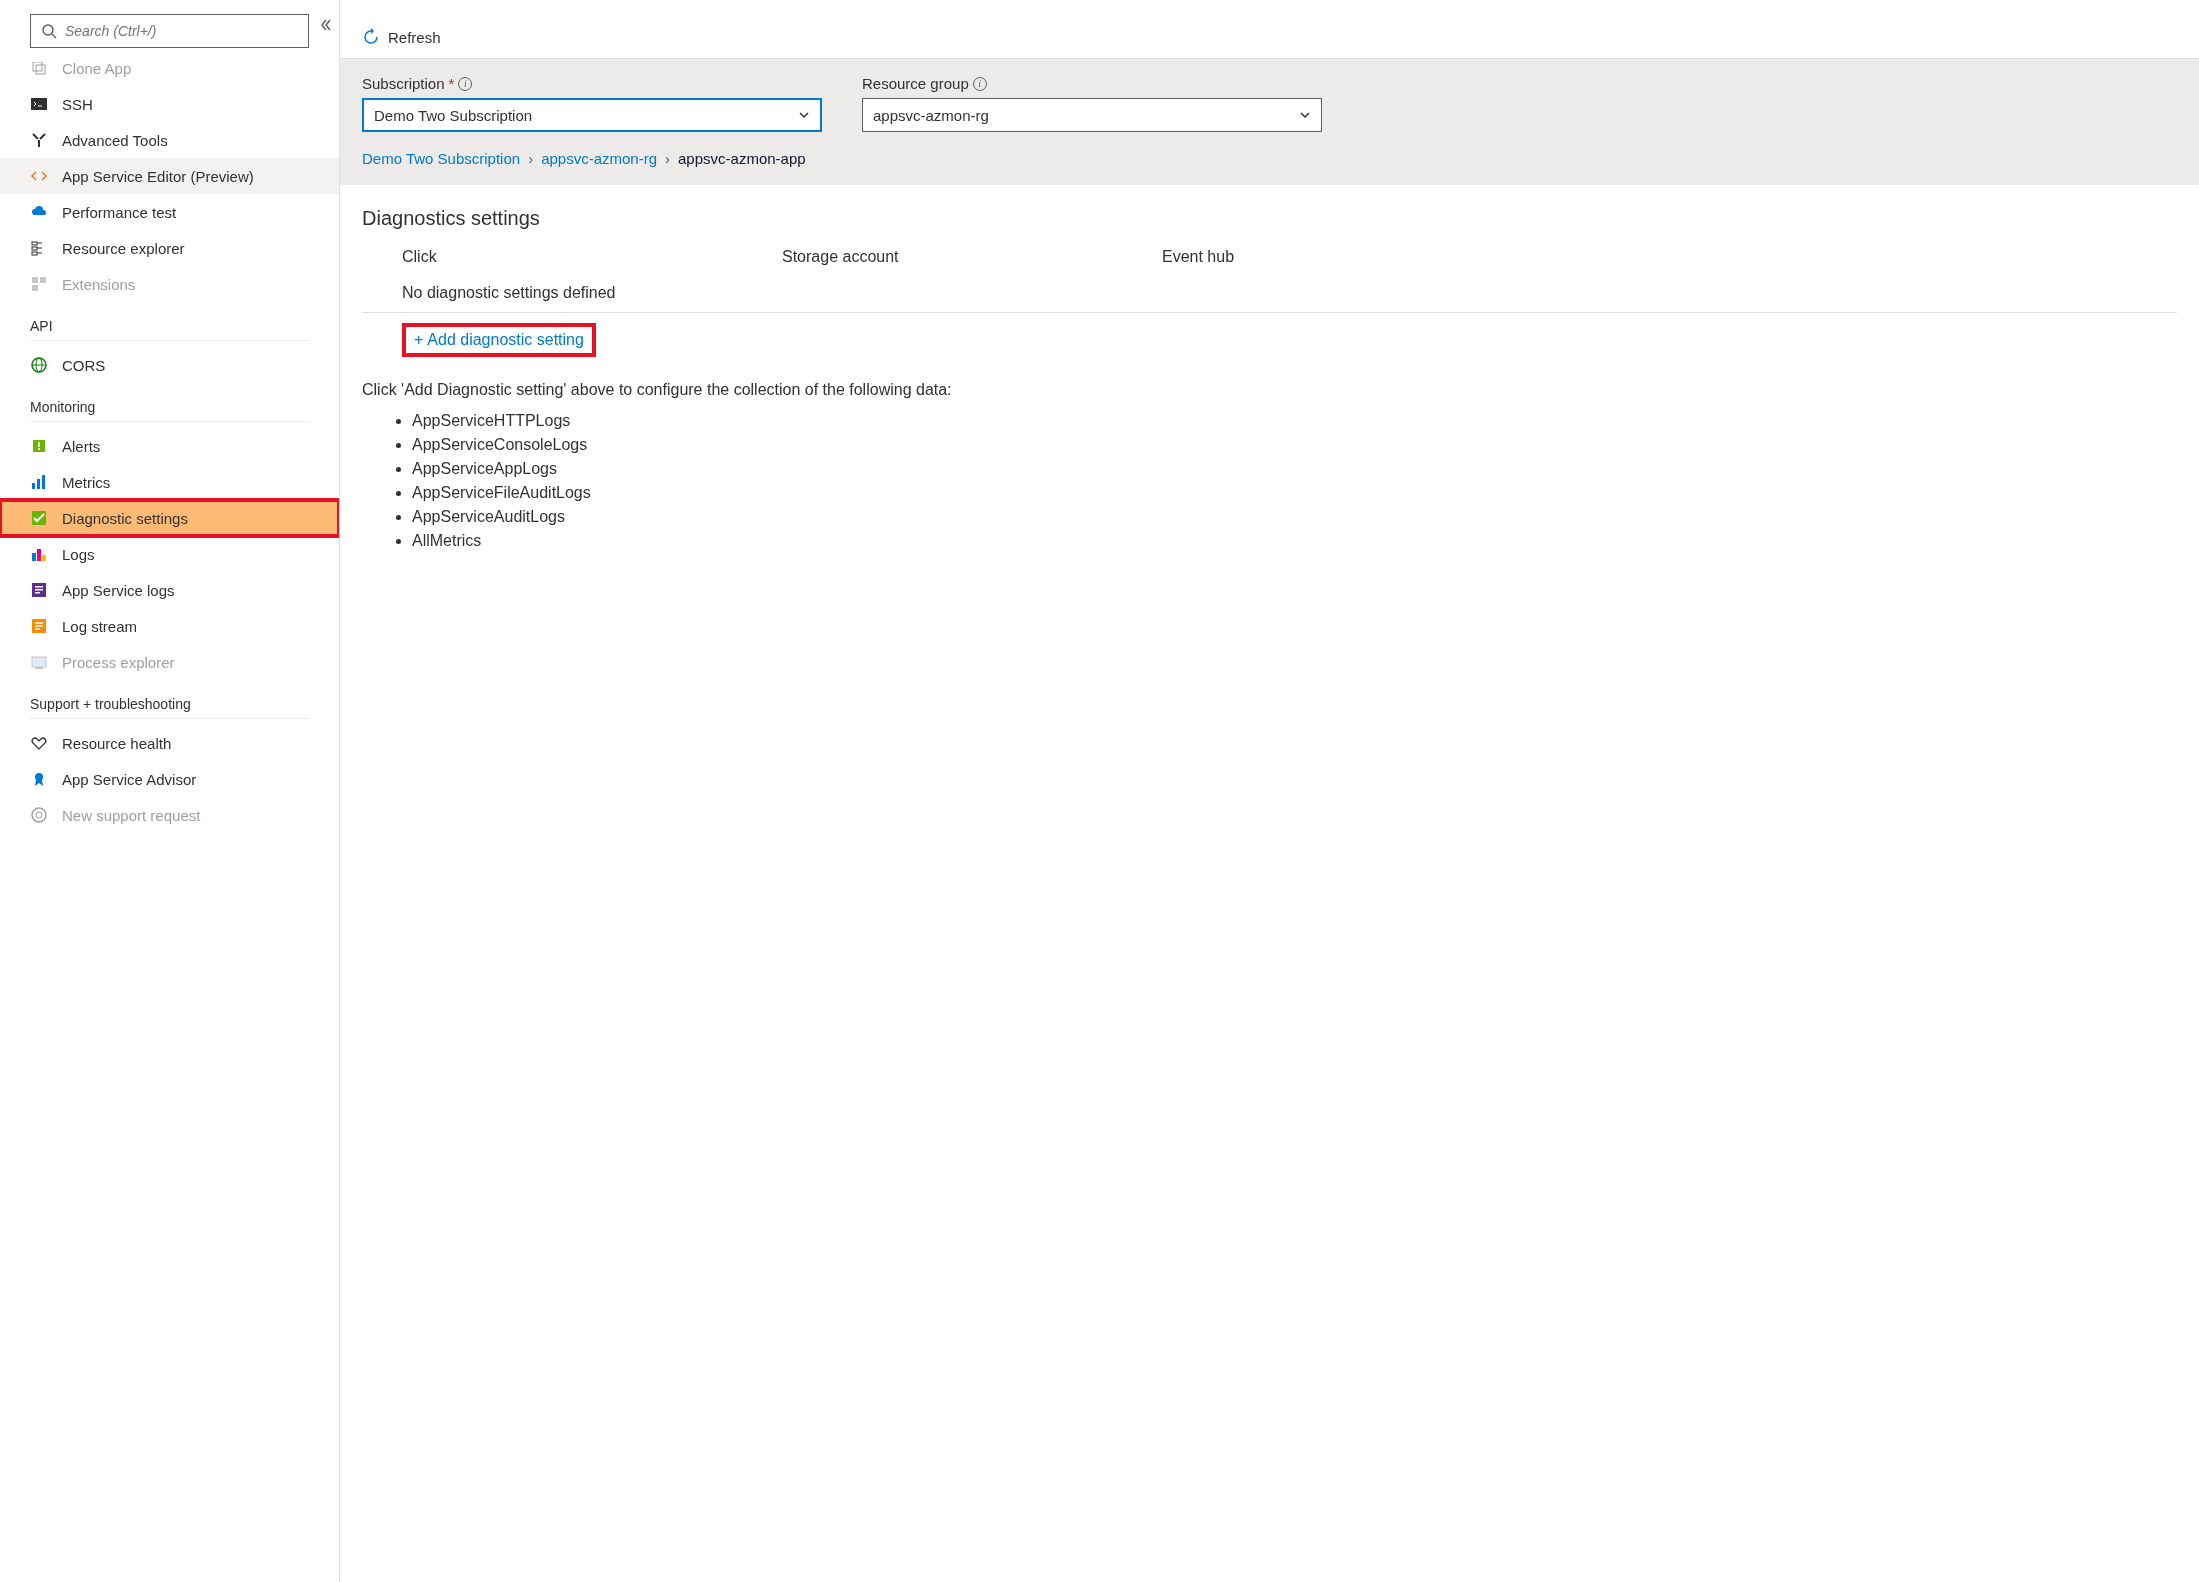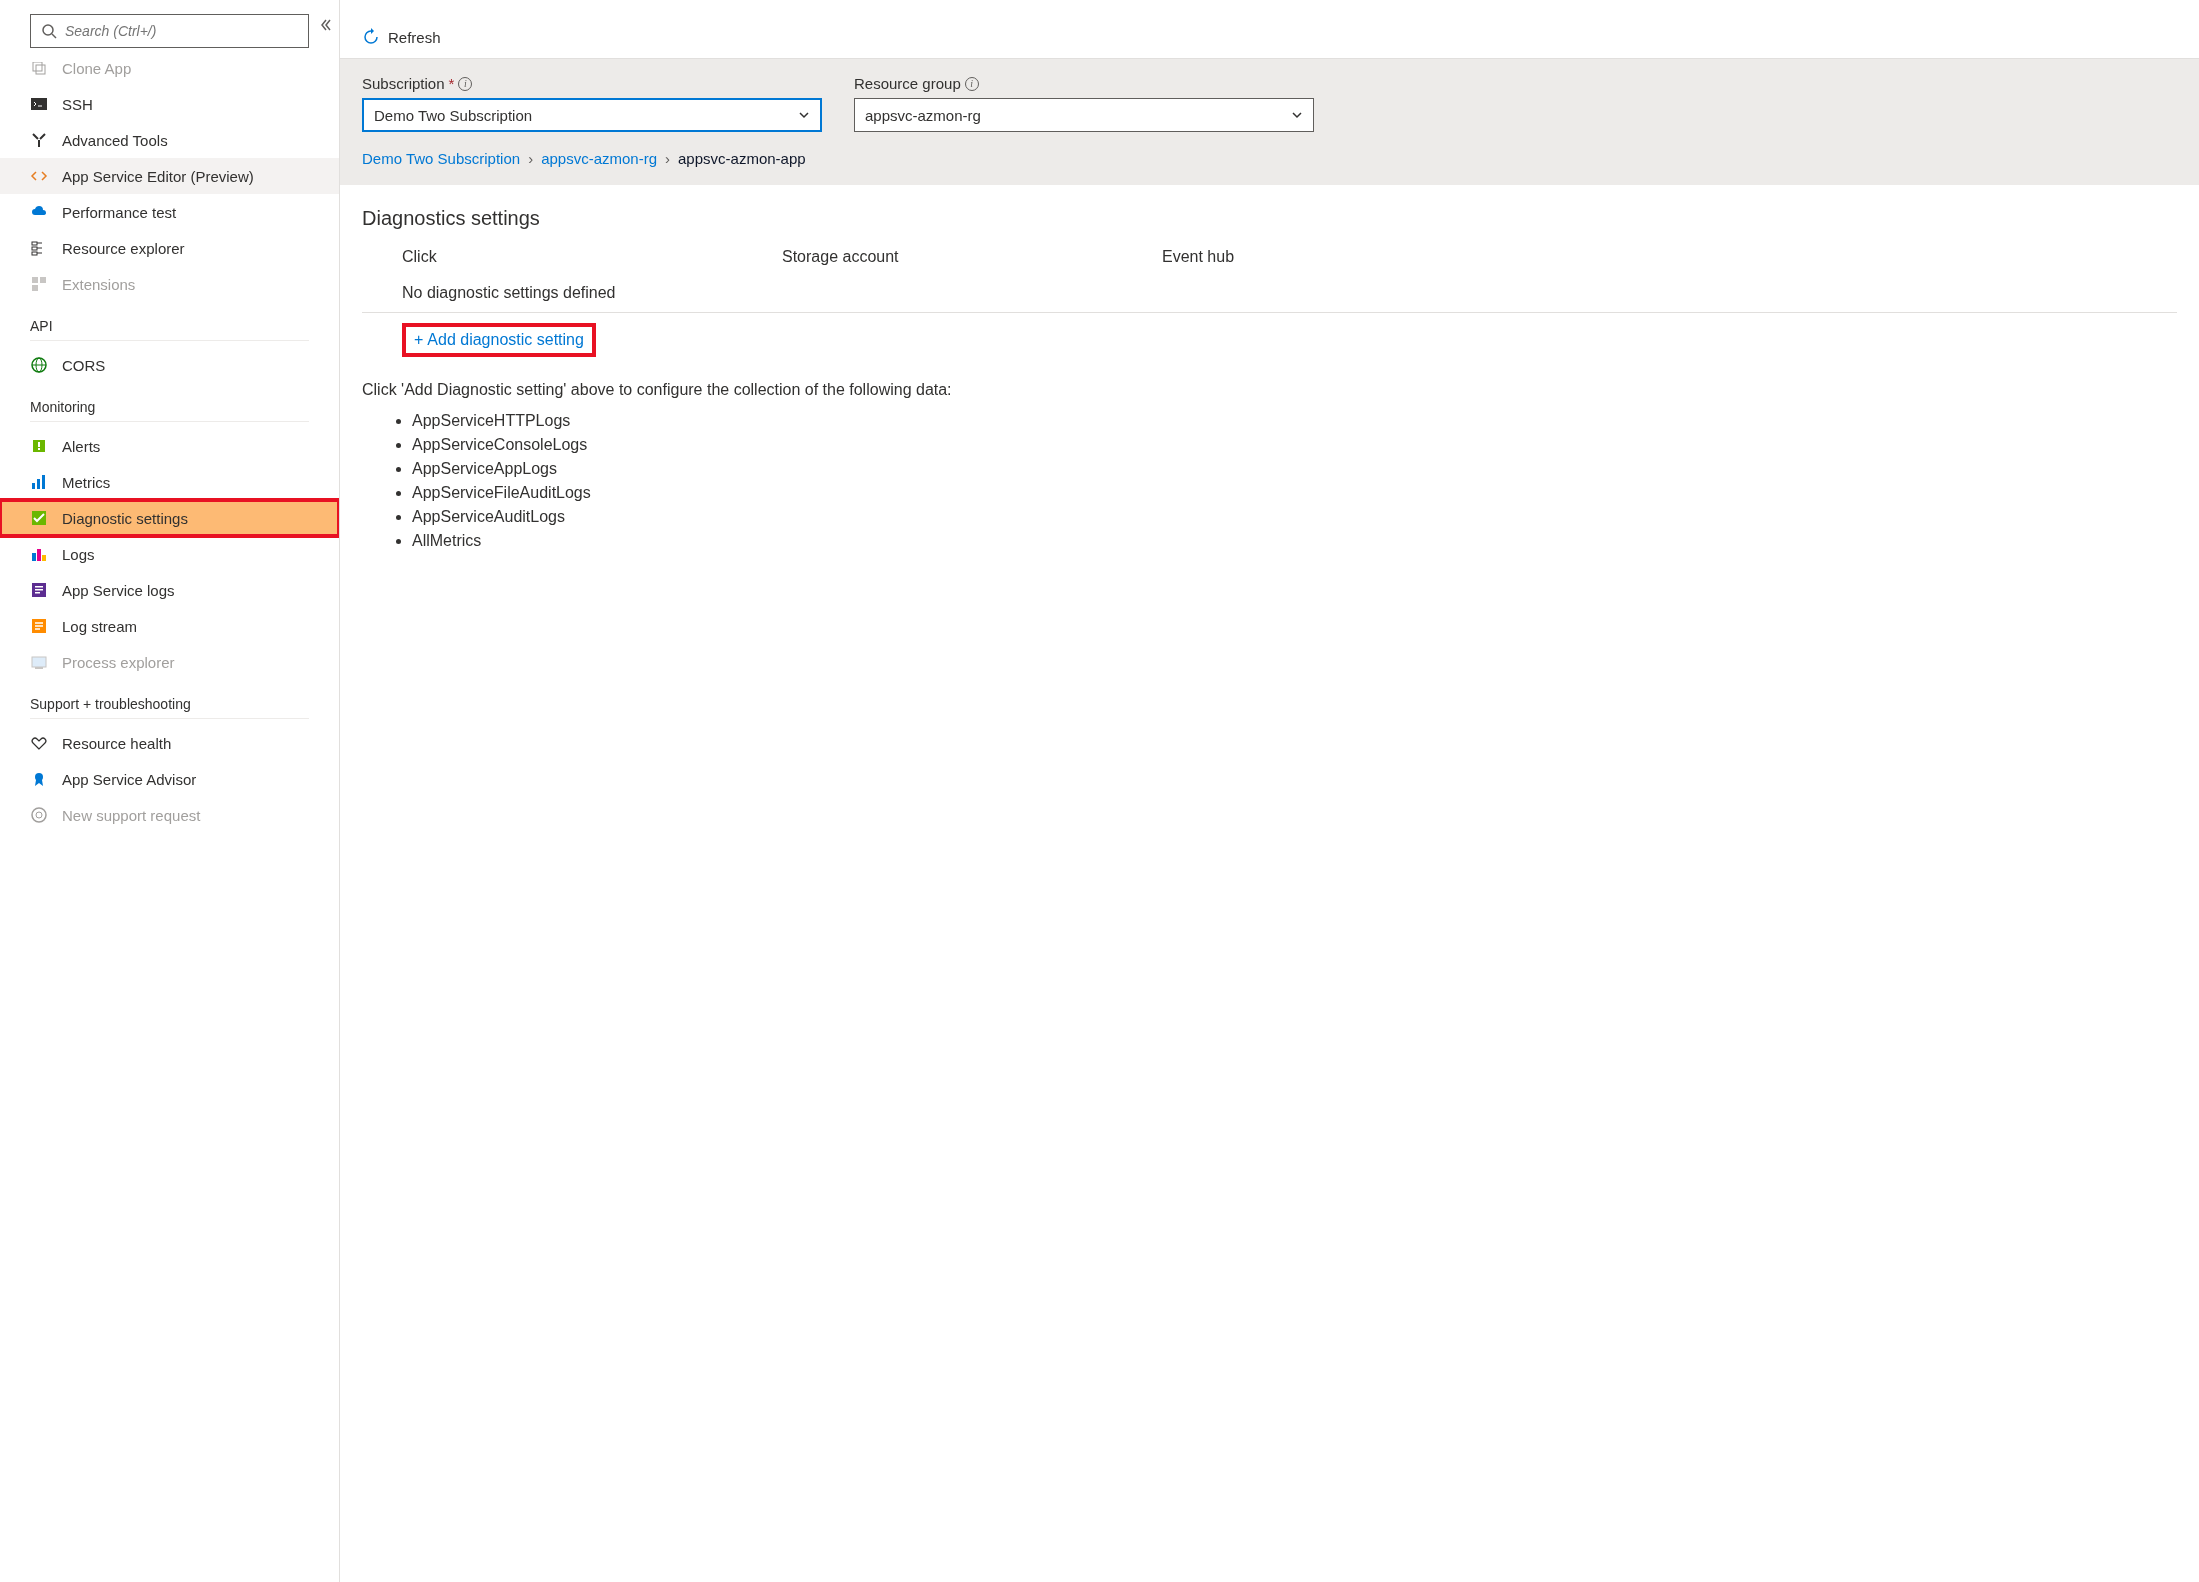--- a/index.html
+++ b/index.html
@@ -109,21 +109,21 @@
       display: flex;
       align-items: center;
       gap: 8px;
       cursor: pointer;
       font-size: 15px;
     }
     .filter-bar {
       background: #edebe9;
       padding: 16px 22px 18px;
       display: flex;
-      gap: 32px;
+      gap: 40px;
     }
     .filter-group { display: flex; flex-direction: column; gap: 6px; }
     .filter-label { font-size: 15px; display: flex; align-items: center; gap: 4px; }
     .req { color: #a4262c; }
     .info-icon {
       width: 14px; height: 14px;
       border: 1px solid #605e5c;
       border-radius: 50%;
       display: inline-flex;
       align-items: center;

